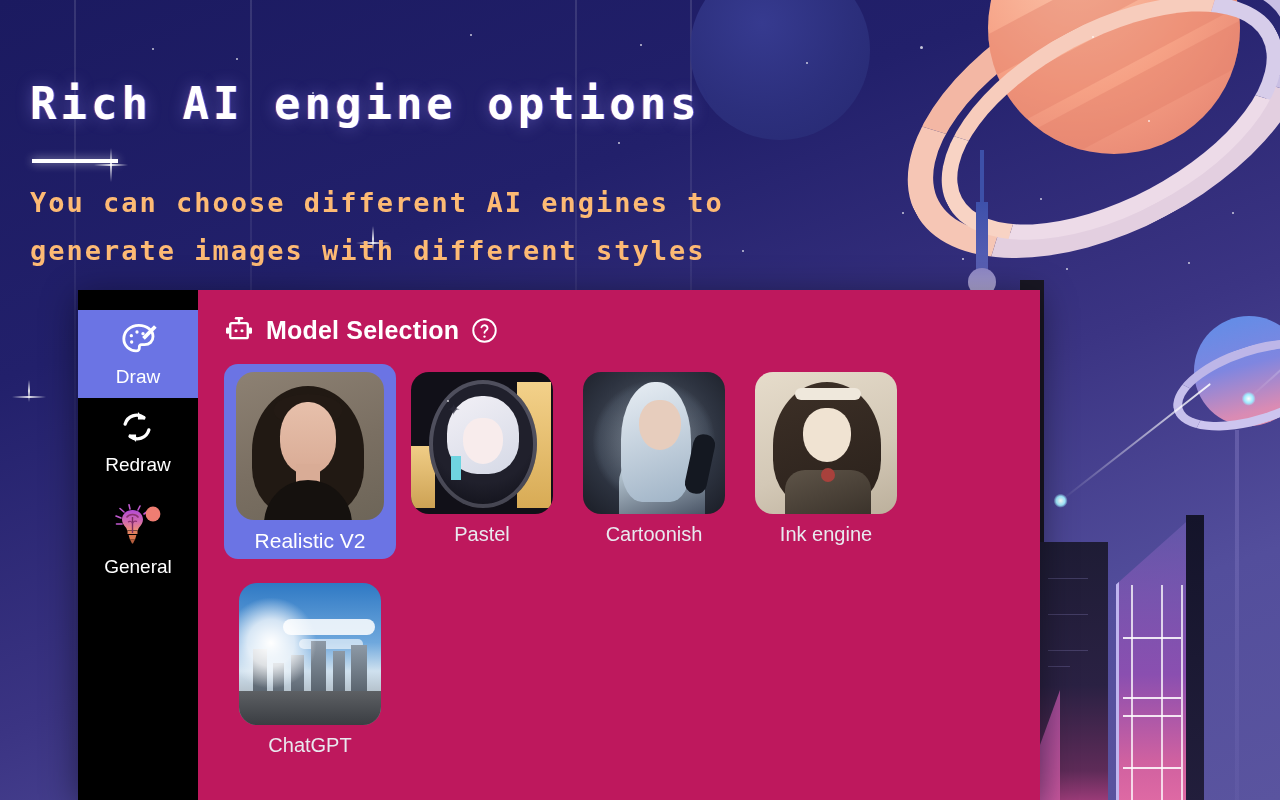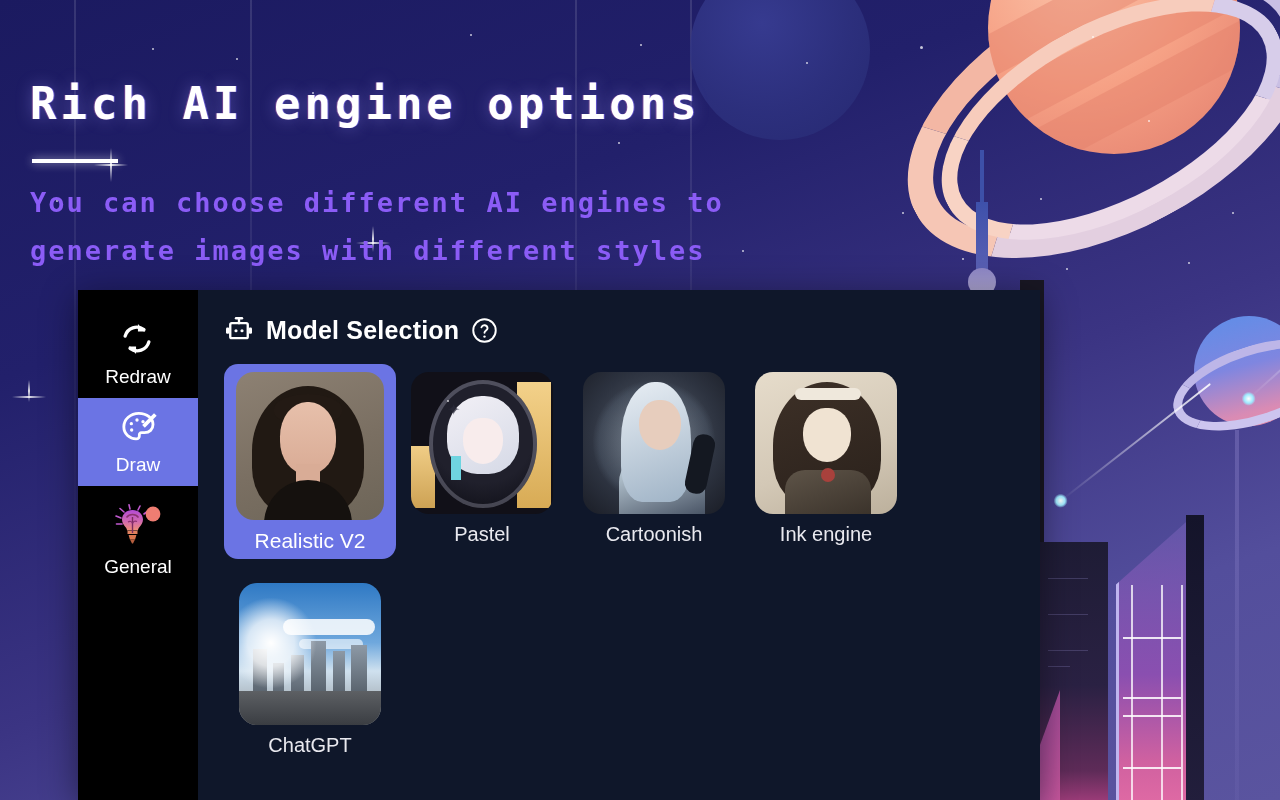--- a/index.html
+++ b/index.html
@@ -153,21 +153,21 @@
     font-size: 44px; font-weight: bold; color: #ffffff;
     letter-spacing: 4px; white-space: nowrap;
     text-shadow: 1px 0 0 rgba(130,110,255,.55), -1px 0 0 rgba(255,130,200,.30), 0 0 16px rgba(160,150,255,.4);
   }
   #rule {
     width: 86px; height: 4px; background: #ffffff; margin: 30px 0 16px 2px;
     box-shadow: 0 0 10px rgba(255,255,255,.6);
   }
   #subtitle {
     font-family: "DejaVu Sans Mono", "Liberation Mono", monospace;
-    font-size: 27px; font-weight: bold; color: #8b5cf6;
+    font-size: 27px; font-weight: bold; color: #fdba74;
     letter-spacing: 2px; line-height: 48px;
   }
   #subtitle .l { display: block; white-space: nowrap; }
 
   
   #app {
     position: absolute; left: 78px; top: 290px; width: 962px; height: 510px;
     display: flex; z-index: 10;
     box-shadow: 0 6px 34px rgba(0,0,0,.45);
     overflow: hidden;
@@ -180,21 +180,21 @@
     height: 88px; display: flex; flex-direction: column;
     align-items: center; justify-content: center; gap: 6px;
     color: #ffffff; cursor: pointer; user-select: none;
   }
   .side-item.active { background: #6b74e4; }
   .side-item .si-label { font-size: 19px; line-height: 22px; }
   .side-item .si-icon { width: 40px; height: 40px; display: block; }
   #chatgpt-item { height: 110px; }
 
   #main {
-    flex: 1; background: #0f172a; padding: 18px 22px 0 26px;
+    flex: 1; background: #be185d; padding: 18px 22px 0 26px;
     display: flex; flex-direction: column;
   }
   #panel-head {
     display: flex; align-items: center; gap: 12px; height: 44px;
     margin-bottom: 12px;
   }
   #panel-title { font-size: 25px; font-weight: bold; color: #ffffff; letter-spacing: .2px; }
   #robot-icon, #help-icon { width: 30px; height: 30px; display: block; flex: 0 0 auto; }
   #help-icon { width: 27px; height: 27px; }
 
@@ -425,44 +425,44 @@
   <div id="subtitle">
     <span class="l">You can choose different AI engines to</span>
     <span class="l">generate images with different styles</span>
   </div>
 </div>
 
 <div id="app">
 
   <div id="sidebar">
 
-    <div class="side-item">
-      <span class="si-icon">
-        <svg viewBox="0 0 24 24" width="38" height="38" fill="none" stroke="#fff" stroke-width="2.1" stroke-linecap="round" stroke-linejoin="round">
-          <path d="M4.5 10.2A7.6 7.6 0 0 1 16.4 6.1"></path>
-          <polyline points="12.6,2.6 12.6,7.2 17.2,7.2" fill="#fff" stroke="none"></polyline>
-          <path d="M19.5 13.8A7.6 7.6 0 0 1 7.6 17.9"></path>
-          <polyline points="11.4,21.4 11.4,16.8 6.8,16.8" fill="#fff" stroke="none"></polyline>
-        </svg>
-      </span>
-      <span class="si-label">Redraw</span>
-    </div>
-
     <div class="side-item active">
       <span class="si-icon">
         <svg viewBox="0 0 24 24" width="40" height="40" fill="none" stroke="#fff" stroke-width="1.7" stroke-linecap="round" stroke-linejoin="round">
           <path d="M12.5 3.2c-5 0-9 3.6-9 8.1 0 4.4 3.5 7.2 7.3 7.2 1.6 0 2.1-1 2-1.9-.1-1 .2-1.8 1.5-1.8h1.6c3 0 5.1-2 5.1-4.9 0-3.8-3.6-6.7-8.5-6.7z"></path>
           <circle cx="8" cy="9.4" r="1" fill="#fff" stroke="none"></circle>
           <circle cx="11.4" cy="7.2" r="1" fill="#fff" stroke="none"></circle>
           <circle cx="15" cy="8.2" r="1" fill="#fff" stroke="none"></circle>
           <circle cx="8.2" cy="13.2" r="1" fill="#fff" stroke="none"></circle>
           <path d="M21.6 3.1l-7.1 7.1 1.6 1.6 7.1-7.1z" fill="#fff" stroke="none"></path>
         </svg>
       </span>
       <span class="si-label">Draw</span>
+    </div>
+
+    <div class="side-item">
+      <span class="si-icon">
+        <svg viewBox="0 0 24 24" width="38" height="38" fill="none" stroke="#fff" stroke-width="2.1" stroke-linecap="round" stroke-linejoin="round">
+          <path d="M4.5 10.2A7.6 7.6 0 0 1 16.4 6.1"></path>
+          <polyline points="12.6,2.6 12.6,7.2 17.2,7.2" fill="#fff" stroke="none"></polyline>
+          <path d="M19.5 13.8A7.6 7.6 0 0 1 7.6 17.9"></path>
+          <polyline points="11.4,21.4 11.4,16.8 6.8,16.8" fill="#fff" stroke="none"></polyline>
+        </svg>
+      </span>
+      <span class="si-label">Redraw</span>
     </div>
 
     <div class="side-item" id="chatgpt-item">
       <span class="si-icon" style="position:relative;width:52px;height:46px;">
         <svg viewBox="0 0 52 46" width="52" height="46">
           <defs>
             <linearGradient id="bulbg" x1="0" y1="0" x2="0" y2="1">
               <stop offset="0%" stop-color="#b44ad6"></stop>
               <stop offset="55%" stop-color="#d16ab0"></stop>
               <stop offset="100%" stop-color="#ef8f74"></stop>

